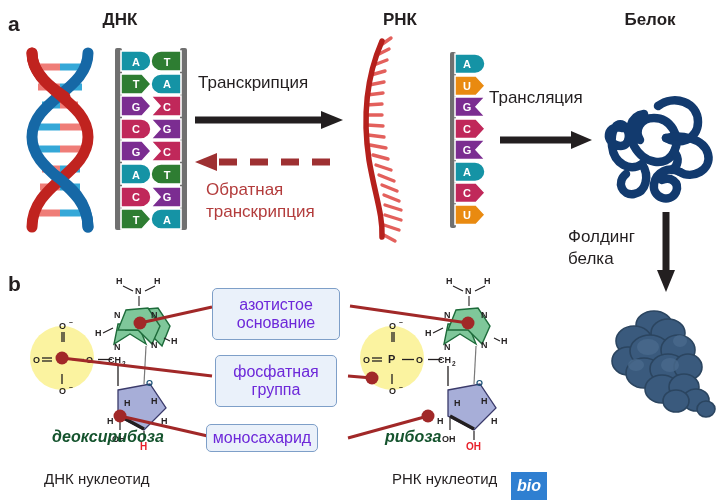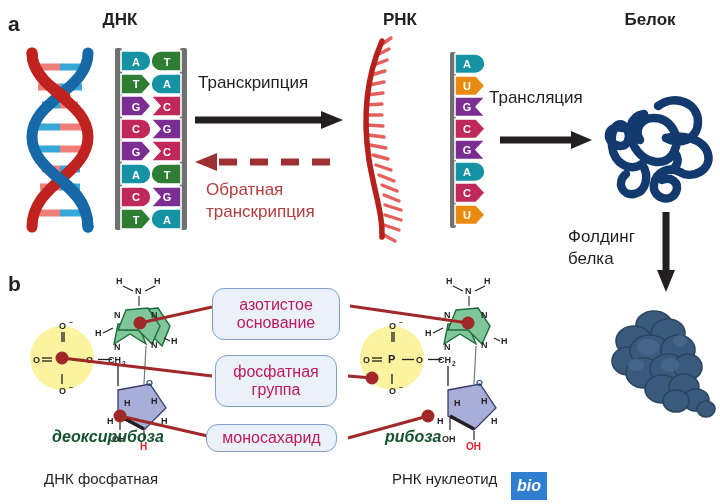--- a/index.html
+++ b/index.html
@@ -7,22 +7,22 @@
        font-family:"Liberation Sans","DejaVu Sans",sans-serif;color:#231f20;}
   .abs{position:absolute;}
   .panel-letter{font-weight:bold;font-size:21px;color:#231f20;}
   .sec-title{font-weight:bold;font-size:17px;color:#231f20;text-align:center;}
   .proc-label{font-size:17px;color:#231f20;}
   .proc-label.rev{color:#b33c3c;margin-left:8px;}
   .base-letter{font-size:11px;font-weight:bold;color:#fff;
                font-family:"Liberation Sans",sans-serif;line-height:1;}
   .cap{font-size:15px;color:#231f20;}
   .sugar-name{font-size:16px;font-style:italic;font-weight:bold;color:#14532d;}
-  .callout{background:#eaf1fa;border:1.6px solid #7e9fc8;border-radius:12px;
-           font-size:16px;color:#be185d;text-align:center;line-height:1.12;
+  .callout{background:#eaf1fa;border:1.6px solid #7e9fc8;border-radius:5px;
+           font-size:16px;color:#6d28d9;text-align:center;line-height:1.12;
            display:flex;align-items:center;justify-content:center;box-sizing:border-box;}
   .atom{font-size:9px;font-weight:bold;fill:#231f20;}
   .badge{display:flex;align-items:center;background:#5b5b5b;height:28px;}
   .badge-txt{color:#fff;font-size:13px;padding:0 9px 0 11px;white-space:nowrap;}
   .badge-logo{background:#2f7fd1;color:#fff;font-weight:bold;font-size:16px;
               height:28px;width:36px;display:flex;align-items:center;justify-content:center;
               font-style:italic;}
   svg{display:block;overflow:visible;}
 </style>
 </head>
@@ -487,25 +487,25 @@
   </div>
 </div>
 
 <div class="abs callout" style="left:215px;top:355px;width:122px;height:52px;">
   <div>
     <div>фосфатная</div>
     <div>группа</div>
   </div>
 </div>
 
-<div class="abs callout" style="left:206px;top:424px;width:131px;height:28px;">
+<div class="abs callout" style="left:206px;top:424px;width:112px;height:28px;">
   <div>моносахарид</div>
 </div>
 
 <div class="abs sugar-name" style="left:52px;top:428px;">деоксирибоза</div>
 <div class="abs sugar-name" style="left:385px;top:428px;">рибоза</div>
 
-<div class="abs cap" style="left:44px;top:470px;">ДНК фосфатная</div>
+<div class="abs cap" style="left:44px;top:470px;">ДНК нуклеотид</div>
 <div class="abs cap" style="left:392px;top:470px;">РНК нуклеотид</div>
 
 <div class="abs badge" style="left:511px;top:472px;">
   <div class="badge-logo">bio</div>
 </div>
 
 </body></html>

